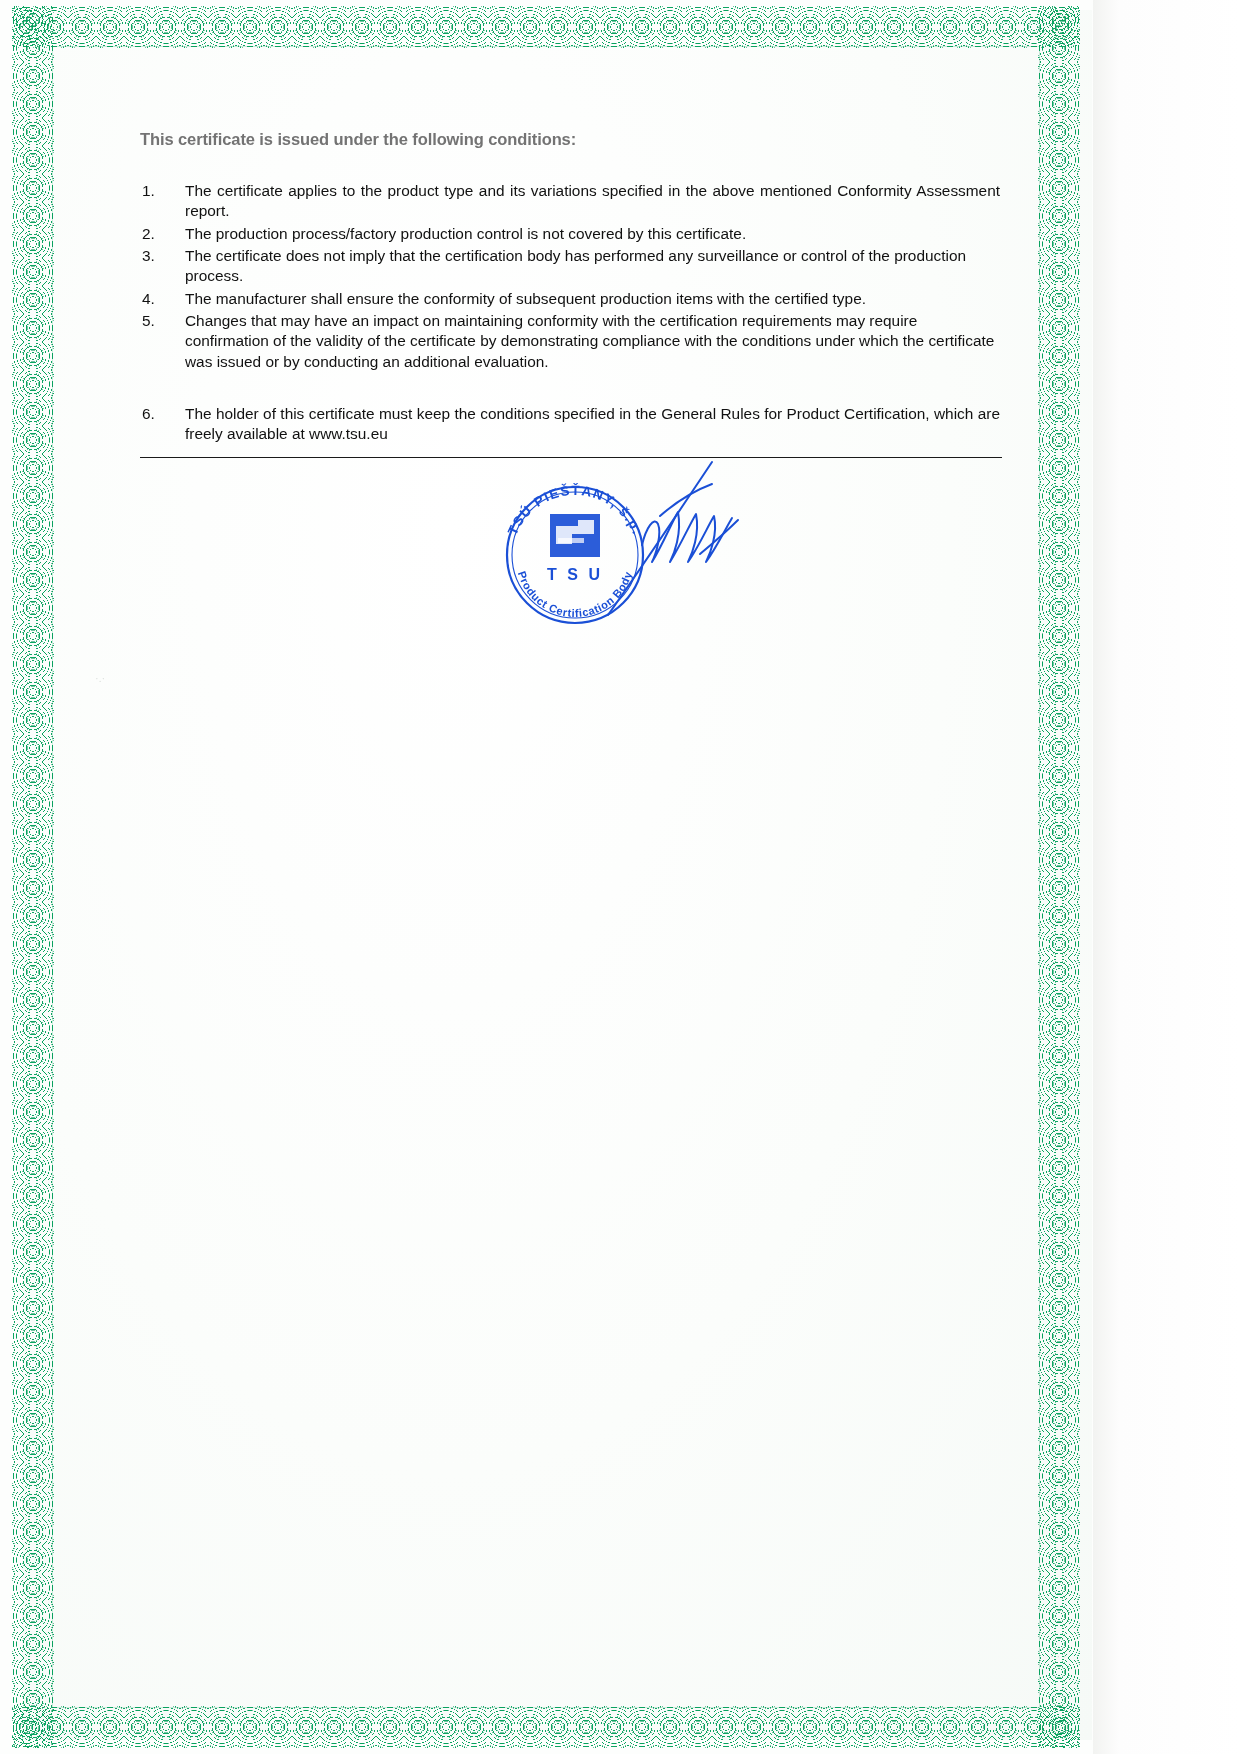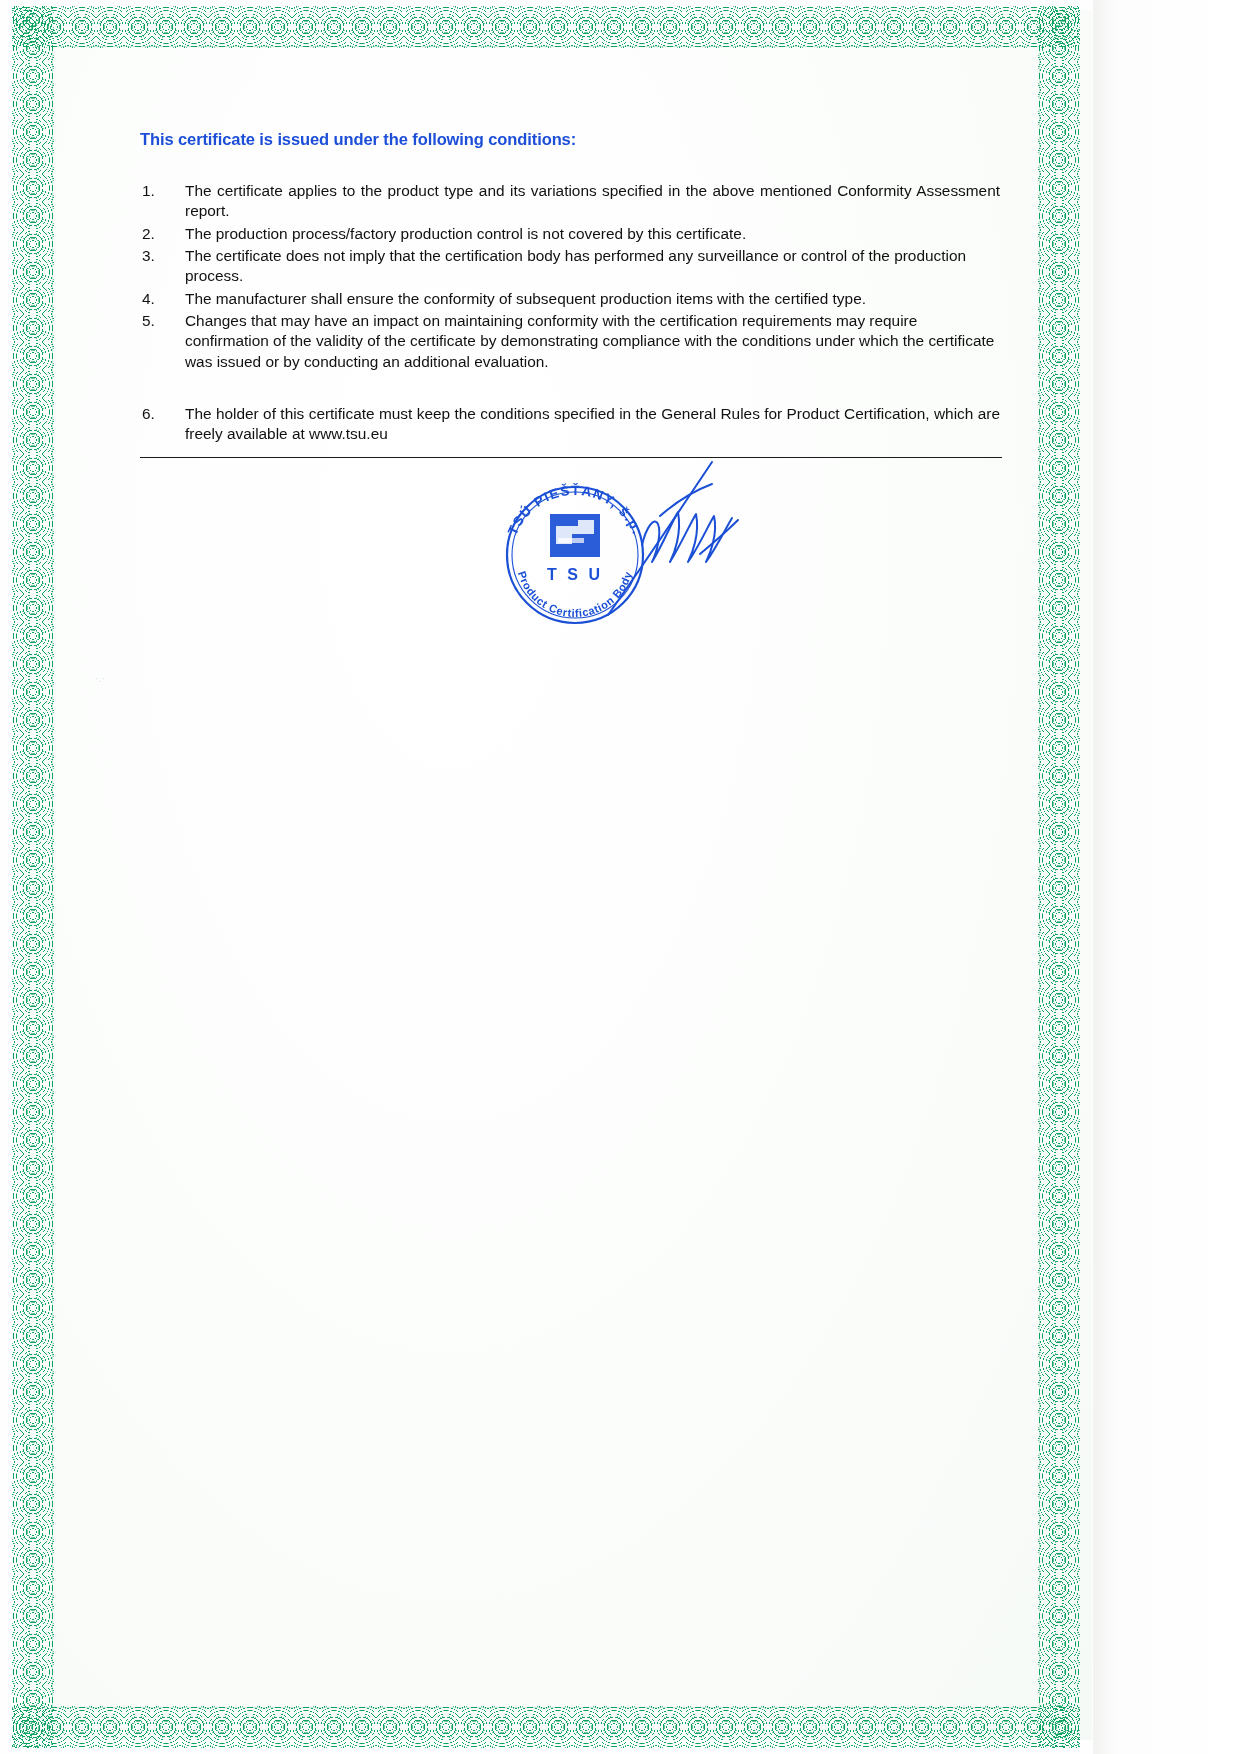--- a/index.html
+++ b/index.html
@@ -84,21 +84,21 @@
     left: 140px;
     top: 130px;
     width: 860px;
     color: #111;
   }
   .conditions-title {
     font-size: 16.5px;
     font-weight: bold;
     letter-spacing: -0.1px;
     margin-bottom: 12px;
-    color: #1d4ed8;
+    color: #737373;
   }
   ol.conditions {
     list-style: none;
     margin: 0;
     padding: 0;
   }
   ol.conditions li {
     position: relative;
     padding-left: 45px;
     margin-bottom: 2px;

